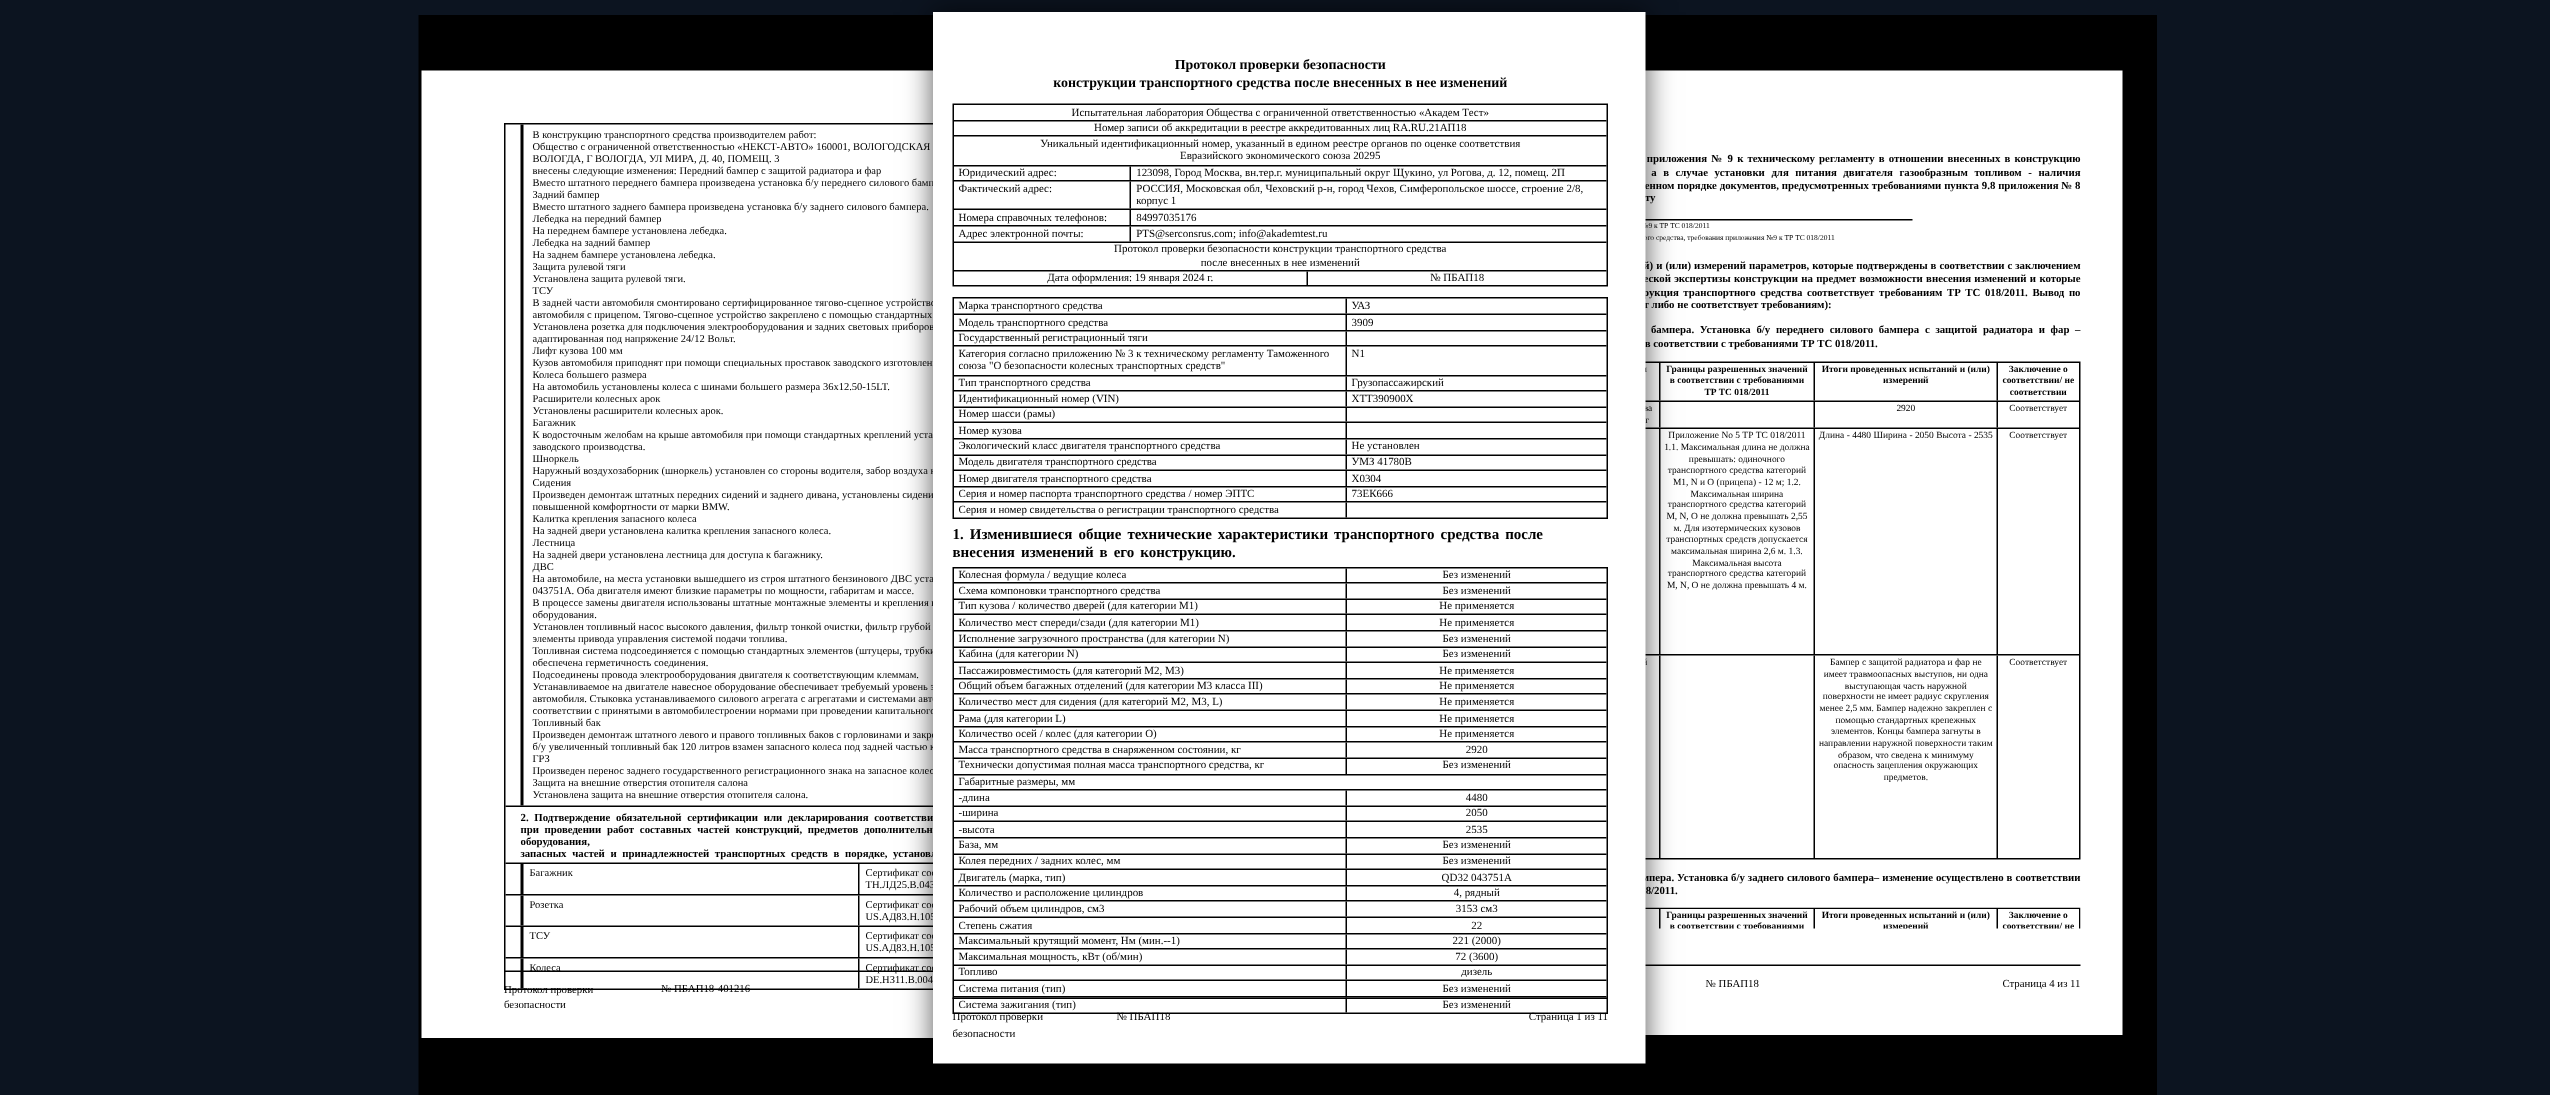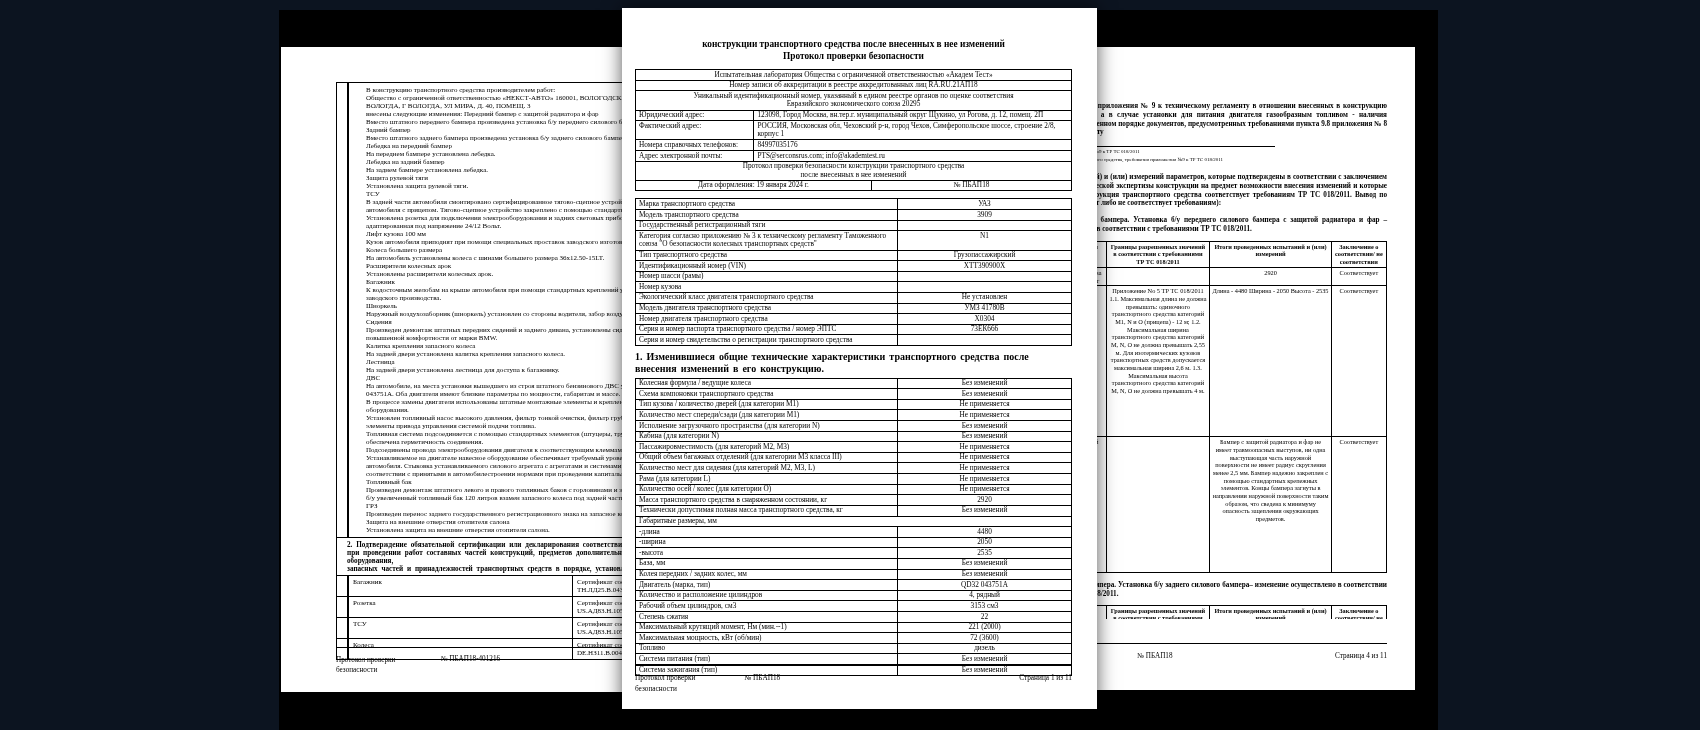--- a/index.html
+++ b/index.html
@@ -22,39 +22,39 @@
   .tbl{border:1px solid #000;}
   .tr{display:flex;border-top:1px solid #000;align-items:stretch;}
   .tbl > div.tr:first-of-type{border-top:none;}
   .td{padding:0.5px 3px;box-sizing:border-box;}
   .td + .td{border-left:1px solid #000;}
   .td.full{flex:1;}
 
   
   .lp-content{position:absolute;left:55px;right:22px;top:35px;font-size:7px;line-height:8px;}
   .lp-num{flex:0 0 11px;border-right:1px solid #000;}
-  .lp-body{flex:1;padding:3px 17px;white-space:nowrap;}
+  .lp-body{flex:1;padding:3px 6px;white-space:nowrap;}
   .lp-body div{white-space:nowrap;}
   .lp-h2{border-top:1px solid #000;padding:3px 6px 2px 10px;font-weight:bold;word-spacing:2px;font-size:7.2px;}
   .lp-cl{flex:1;padding:2px 4px;min-height:12px;}
   .lp-cv{flex:0 0 112px;padding:2px 4px;}
   .lp-footer{position:absolute;left:55px;right:22px;top:600px;border-top:1.2px solid #000;padding-top:7px;font-size:7.2px;}
   .foot-row{position:relative;display:flex;justify-content:space-between;}
   .lp-footer .foot-num{position:absolute;left:30%;text-align:right;}
 
   
   .cp-content{position:absolute;left:13px;right:25px;top:30px;font-size:7.3px;line-height:1.18;}
   .cp-title{text-align:center;font-weight:bold;font-size:9.3px;line-height:1.3;margin-bottom:7px;}
   .lab-l{flex:0 0 27%;}
   .lab-v{flex:1;}
   .date-l{flex:0 0 54%;}
   .date-r{flex:1;}
   .cp-sec{font-weight:bold;margin:5px 0 3px 0;word-spacing:1.5px;font-size:10px;}
   .kv-l{flex:0 0 60%;}
-  .kv-v{flex:1;text-align:center;}
+  .kv-v{flex:1;}
   .c3 .kv-v{text-align:center;}
   .row-full .kv-v{border-left:none;}
   .cp-t2{margin-top:7px;}
   .cp-footer{position:absolute;left:13px;right:25px;top:657px;border-top:1.3px solid #000;padding-top:7px;font-size:7.3px;}
   .cp-footer .foot-num{position:absolute;left:25%;}
   .foot-doc{line-height:1.45;}
 
   
   .rp-content{position:absolute;left:28px;right:28px;top:0;font-size:7.2px;}
   .rp-p{font-weight:bold;text-align:justify;line-height:1.22;}
@@ -306,22 +306,22 @@
       </span>
       <span class="foot-num">№ ПБАП18</span>
       <span>Страница 4 из 11</span>
     </div>
   </div>
 </div>
 
 <div class="page page-center">
   <div class="cp-content">
     <div class="cp-title">
+      <div>Протокол проверки безопасности</div>
       <div>конструкции транспортного средства после внесенных в нее изменений</div>
-      <div>Протокол проверки безопасности</div>
     </div>
 
     <div class="tbl">
       <div class="tr">
           <div class="td full b c">Испытательная лаборатория Общества с ограниченной ответственностью «Академ Тест»</div>
         </div>
       <div class="tr">
           <div class="td full c"><span class="b">Номер записи об аккредитации в реестре аккредитованных лиц </span><span>RA.RU.21АП18</span></div>
         </div>
       <div class="tr">

